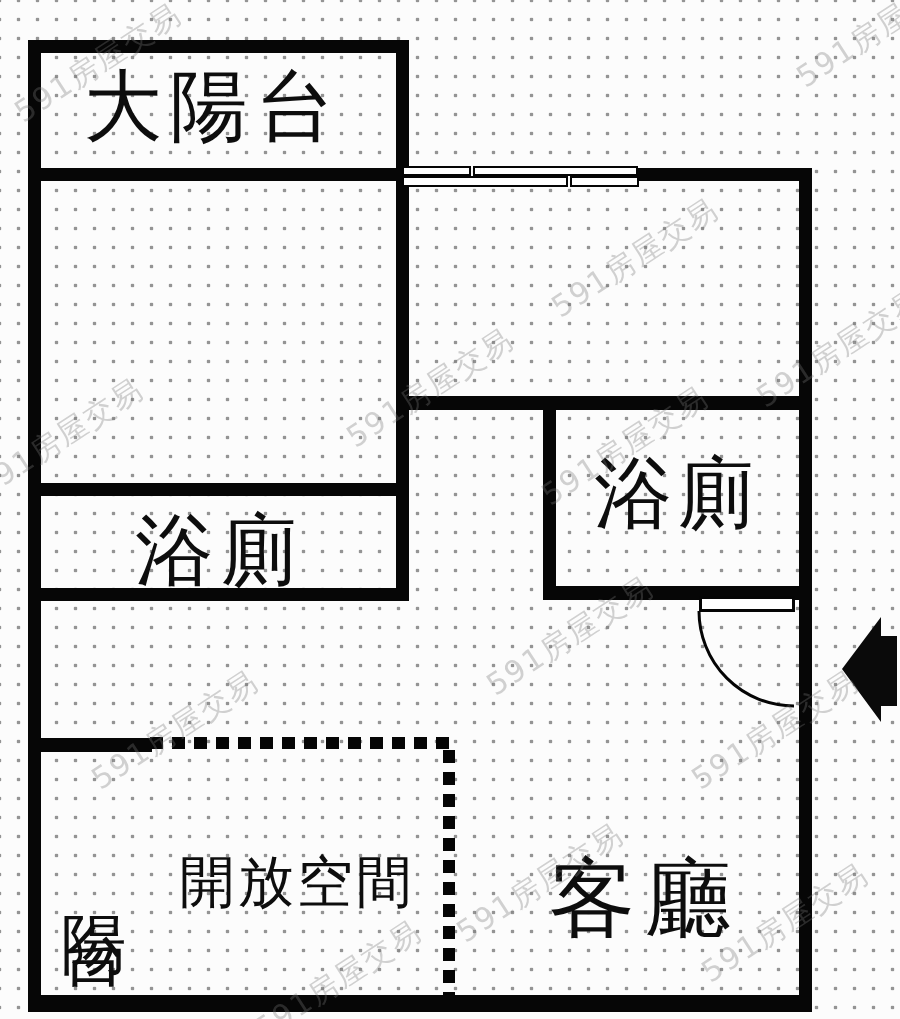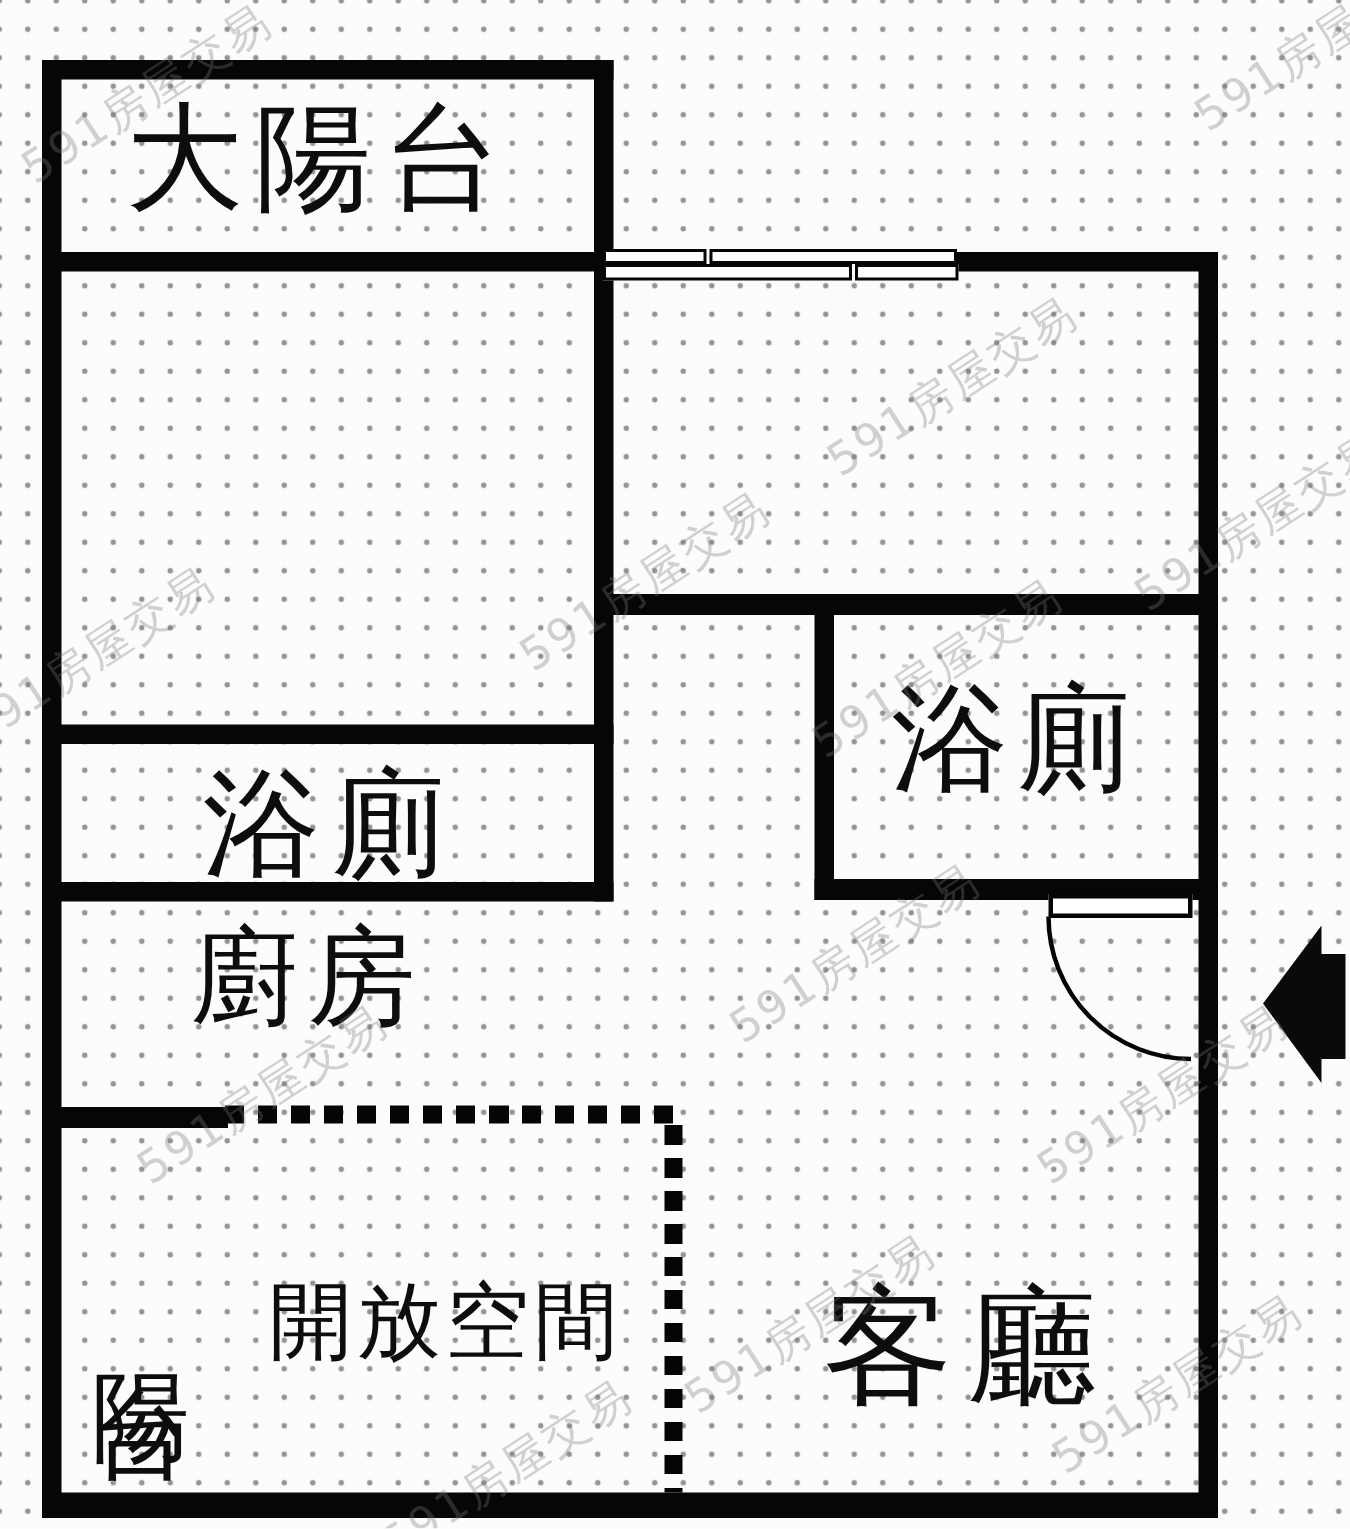--- a/index.html
+++ b/index.html
@@ -63,21 +63,20 @@
 
   <div class="doorleaf" style="left:699px;top:596px;width:96px;height:16px;"></div>
   <svg class="overlay" width="900" height="1019" viewBox="0 0 900 1019">
     <path d="M 699 611 A 95 95 0 0 0 794 706" fill="none" stroke="#050505" stroke-width="3"></path>
     <polygon points="842,669 881,617 881,636 897,636 897,706 881,706 881,722" fill="#0a0a0a"></polygon>
   </svg>
 
   <div class="label" style="left:213px;top:106px;font-size:78px;letter-spacing:8px;">大陽台</div>
   <div class="label" style="left:221px;top:550px;font-size:78px;letter-spacing:8px;">浴廁</div>
   <div class="label" style="left:678px;top:493px;font-size:78px;letter-spacing:6px;">浴廁</div>
-  <div class="label" style="left:205px;top:651px;font-size:72px;letter-spacing:6px;">廚房</div>
   <div class="label vert" style="left:94px;top:870px;font-size:66px;letter-spacing:6px;">陽台</div>
   <div class="label" style="left:645px;top:898px;font-size:86px;letter-spacing:10px;">客廳</div>
   <div class="label" style="left:297px;top:882px;font-size:56px;letter-spacing:3px;">開放空間</div>
 
   <div class="wm" style="left:18px;top:95px;">591房屋交易</div>
   <div class="wm" style="left:800px;top:60px;">591房屋交易</div>
   <div class="wm" style="left:555px;top:290px;">591房屋交易</div>
   <div class="wm" style="left:760px;top:380px;">591房屋交易</div>
   <div class="wm" style="left:-20px;top:470px;">591房屋交易</div>
   <div class="wm" style="left:350px;top:420px;">591房屋交易</div>

